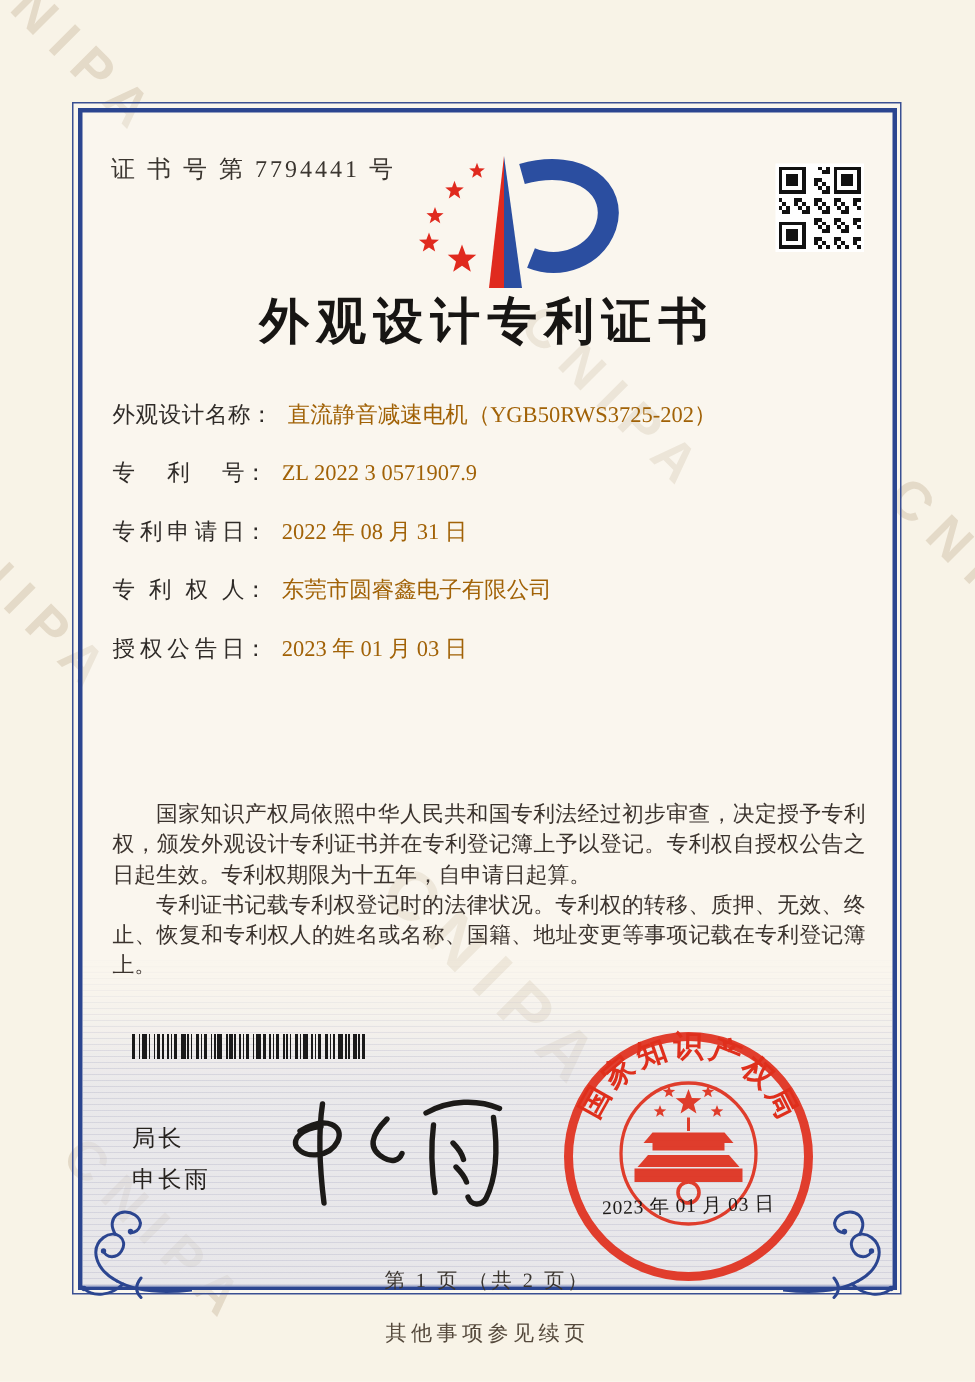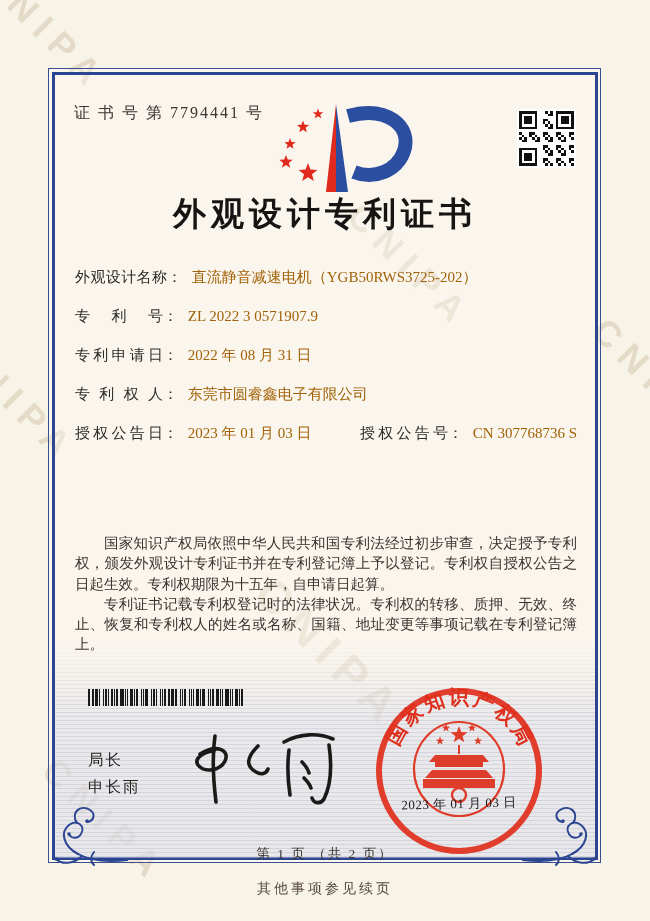--- a/index.html
+++ b/index.html
@@ -229,24 +229,20 @@
     </div>
     <div class="field-row">
       <span class="flabel">专利权人</span><span class="fcolon">：</span>
       <span class="fvalue">东莞市圆睿鑫电子有限公司</span>
     </div>
     <div class="field-row grant-row">
       <div class="grant-col1">
         <span class="flabel">授权公告日</span><span class="fcolon">：</span>
         <span class="fvalue">2023 年 01 月 03 日</span>
       </div>
-      <div>
-        <span class="flabel">授权公告号</span><span class="fcolon">：</span>
-        <span class="fvalue">CN 307768736 S</span>
-      </div>
     </div>
   </div>
 
   <div class="abs body-text">
     <p>国家知识产权局依照中华人民共和国专利法经过初步审查，决定授予专利权，颁发外观设计专利证书并在专利登记簿上予以登记。专利权自授权公告之日起生效。专利权期限为十五年，自申请日起算。</p>
     <p>专利证书记载专利权登记时的法律状况。专利权的转移、质押、无效、终止、恢复和专利权人的姓名或名称、国籍、地址变更等事项记载在专利登记簿上。</p>
   </div>
 
   <svg class="abs barcode" viewBox="0 0 145 17" preserveAspectRatio="none" id="barcode-svg" shape-rendering="crispEdges">
       <rect x="0" y="0" width="2" height="17" fill="#1a1a1a"></rect>

